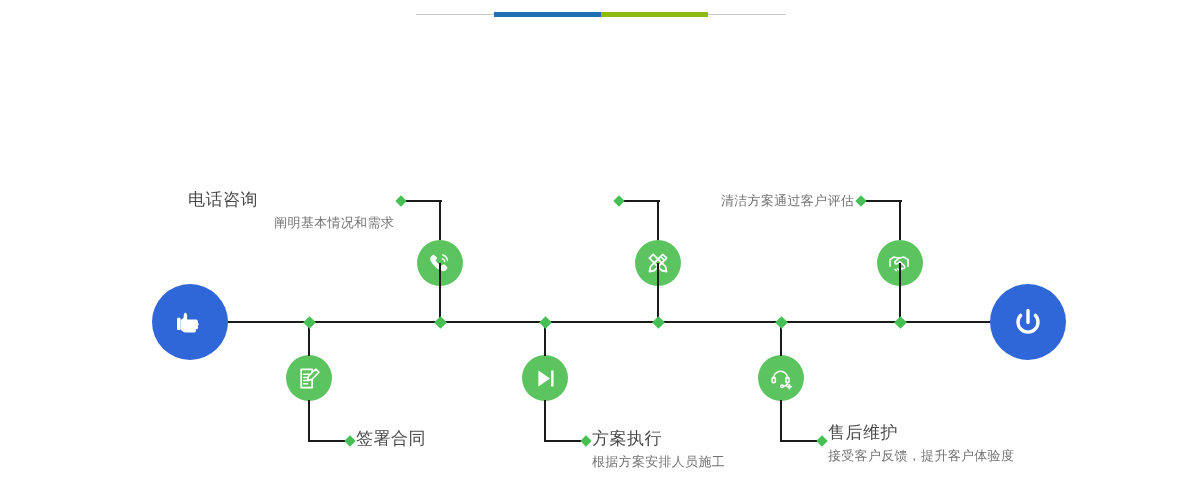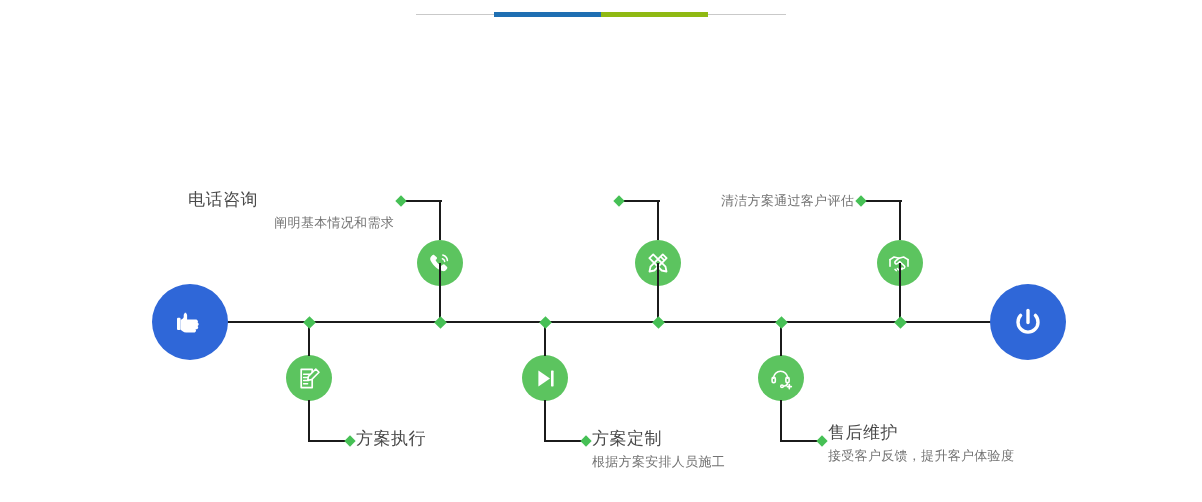--- a/index.html
+++ b/index.html
@@ -281,40 +281,40 @@
           <path fill="#5cc45f" stroke="#ffffff" stroke-width="1.6" stroke-linejoin="round" d="M18.8 3.0l3.2 3.2-7.4 7.4-3.8.6.6-3.8z"></path>
         </svg>
       </span>
     </div>
     <div class="stem" style="left:309px; top:322px; height:34px;"></div>
     <div class="stem" style="left:309px; top:400px; height:42px;"></div>
     <div class="leader" style="left:309px; top:440px; width:40px;"></div>
     <div class="diamond small" style="left:350px; top:441px;"></div>
     <div class="diamond" style="left:309px; top:322px;"></div>
     <div class="label bottom" style="left:356px; top:428px; width:330px;">
-      <div class="l-title">方案执行</div>
+      <div class="l-title">签署合同</div>
     </div>
   </div>
 
   <div class="node">
     <div class="circle" style="left:545px; top:355px;">
       <span>
         <svg width="25" height="25" viewBox="0 0 25 25" aria-hidden="true">
           <path fill="#ffffff" d="M5.4 4.6L17.0 12.5 5.4 20.4z"></path>
           <rect fill="#ffffff" x="18.0" y="4.6" width="2.6" height="15.8" rx="0.6"></rect>
         </svg>
       </span>
     </div>
     <div class="stem" style="left:545px; top:322px; height:34px;"></div>
     <div class="stem" style="left:545px; top:400px; height:42px;"></div>
     <div class="leader" style="left:545px; top:440px; width:40px;"></div>
     <div class="diamond small" style="left:586px; top:441px;"></div>
     <div class="diamond" style="left:545px; top:322px;"></div>
     <div class="label bottom" style="left:592px; top:428px; width:330px;">
-      <div class="l-title">方案定制</div>
+      <div class="l-title">方案执行</div>
       <div class="l-sub">根据方案安排人员施工</div>
     </div>
   </div>
 
   <div class="node">
     <div class="circle" style="left:781px; top:355px;">
       <span>
         <svg width="25" height="25" viewBox="0 0 25 25" aria-hidden="true">
           <path fill="none" stroke="#ffffff" stroke-width="1.6" stroke-linecap="round" d="M4.6 12.2a7.0 7.0 0 0 1 14.0 0"></path>
           <rect fill="none" stroke="#ffffff" stroke-width="1.6" x="3.1" y="11.4" width="3.2" height="5.2" rx="1.4"></rect>

